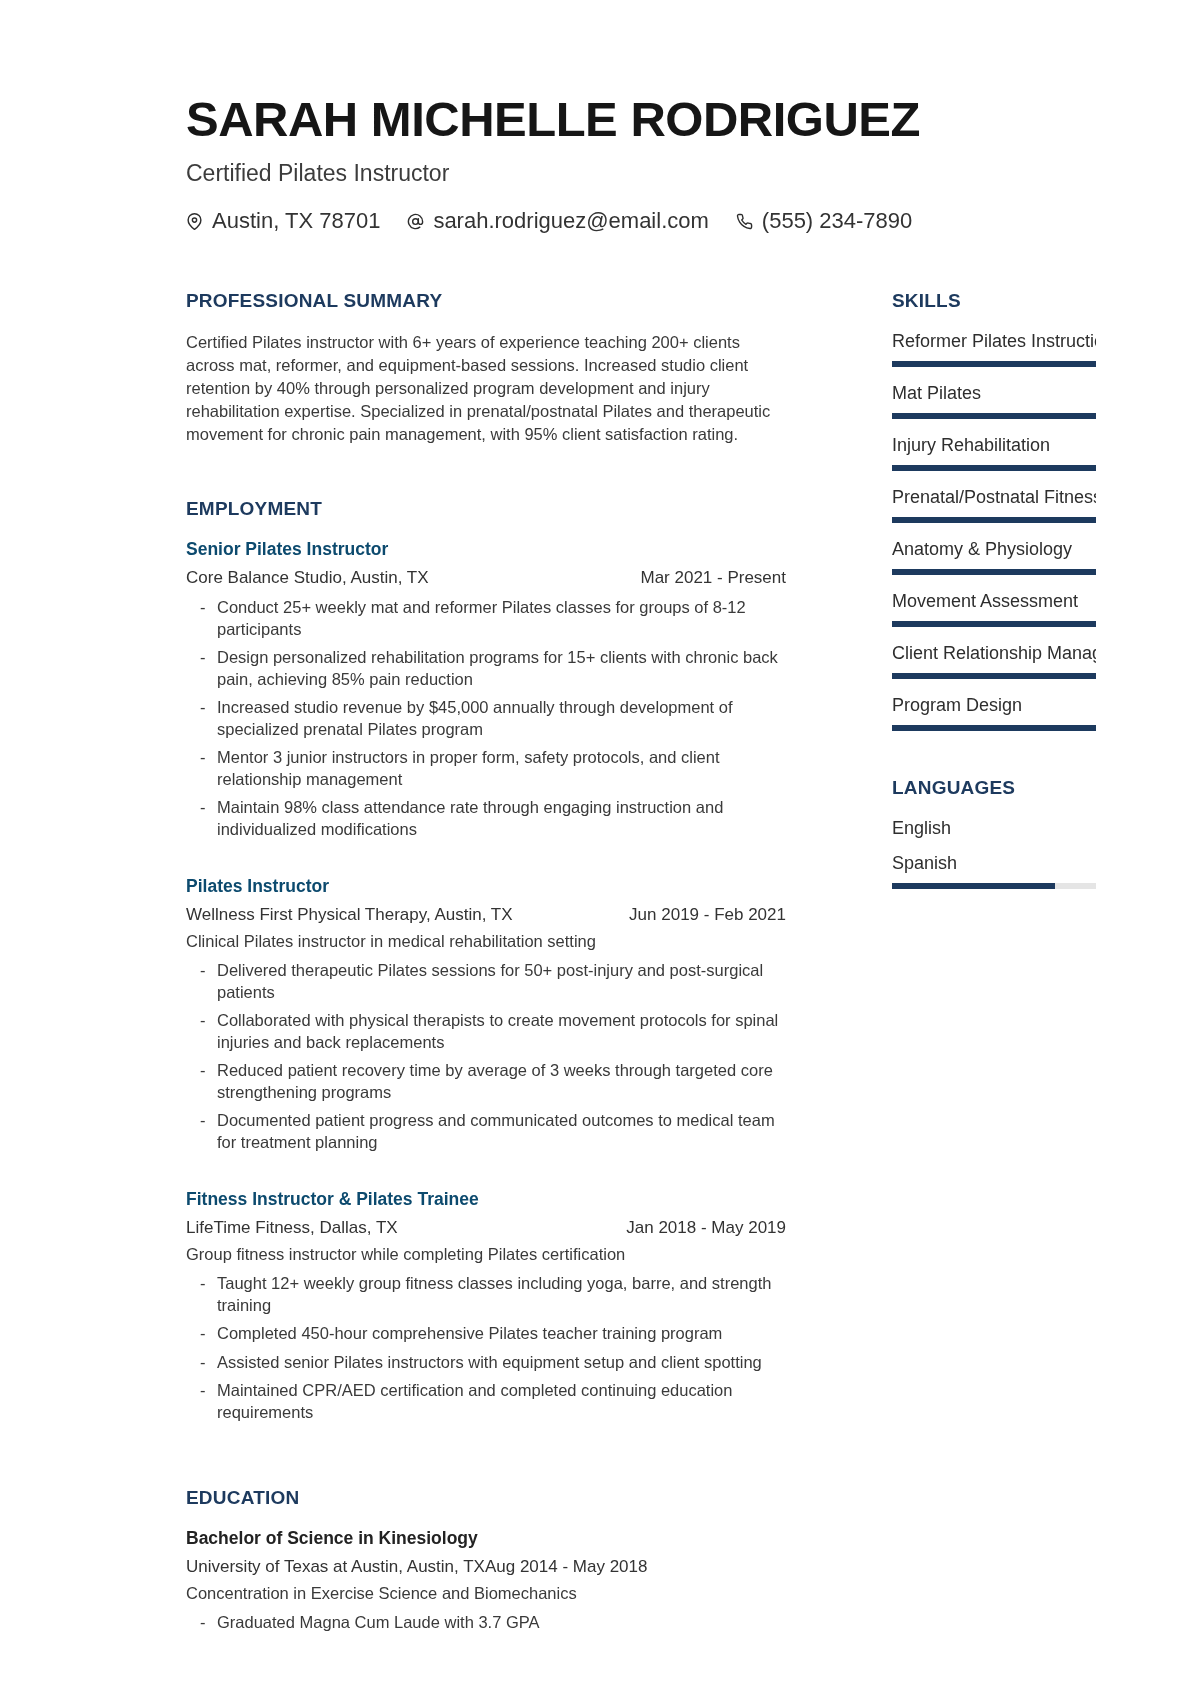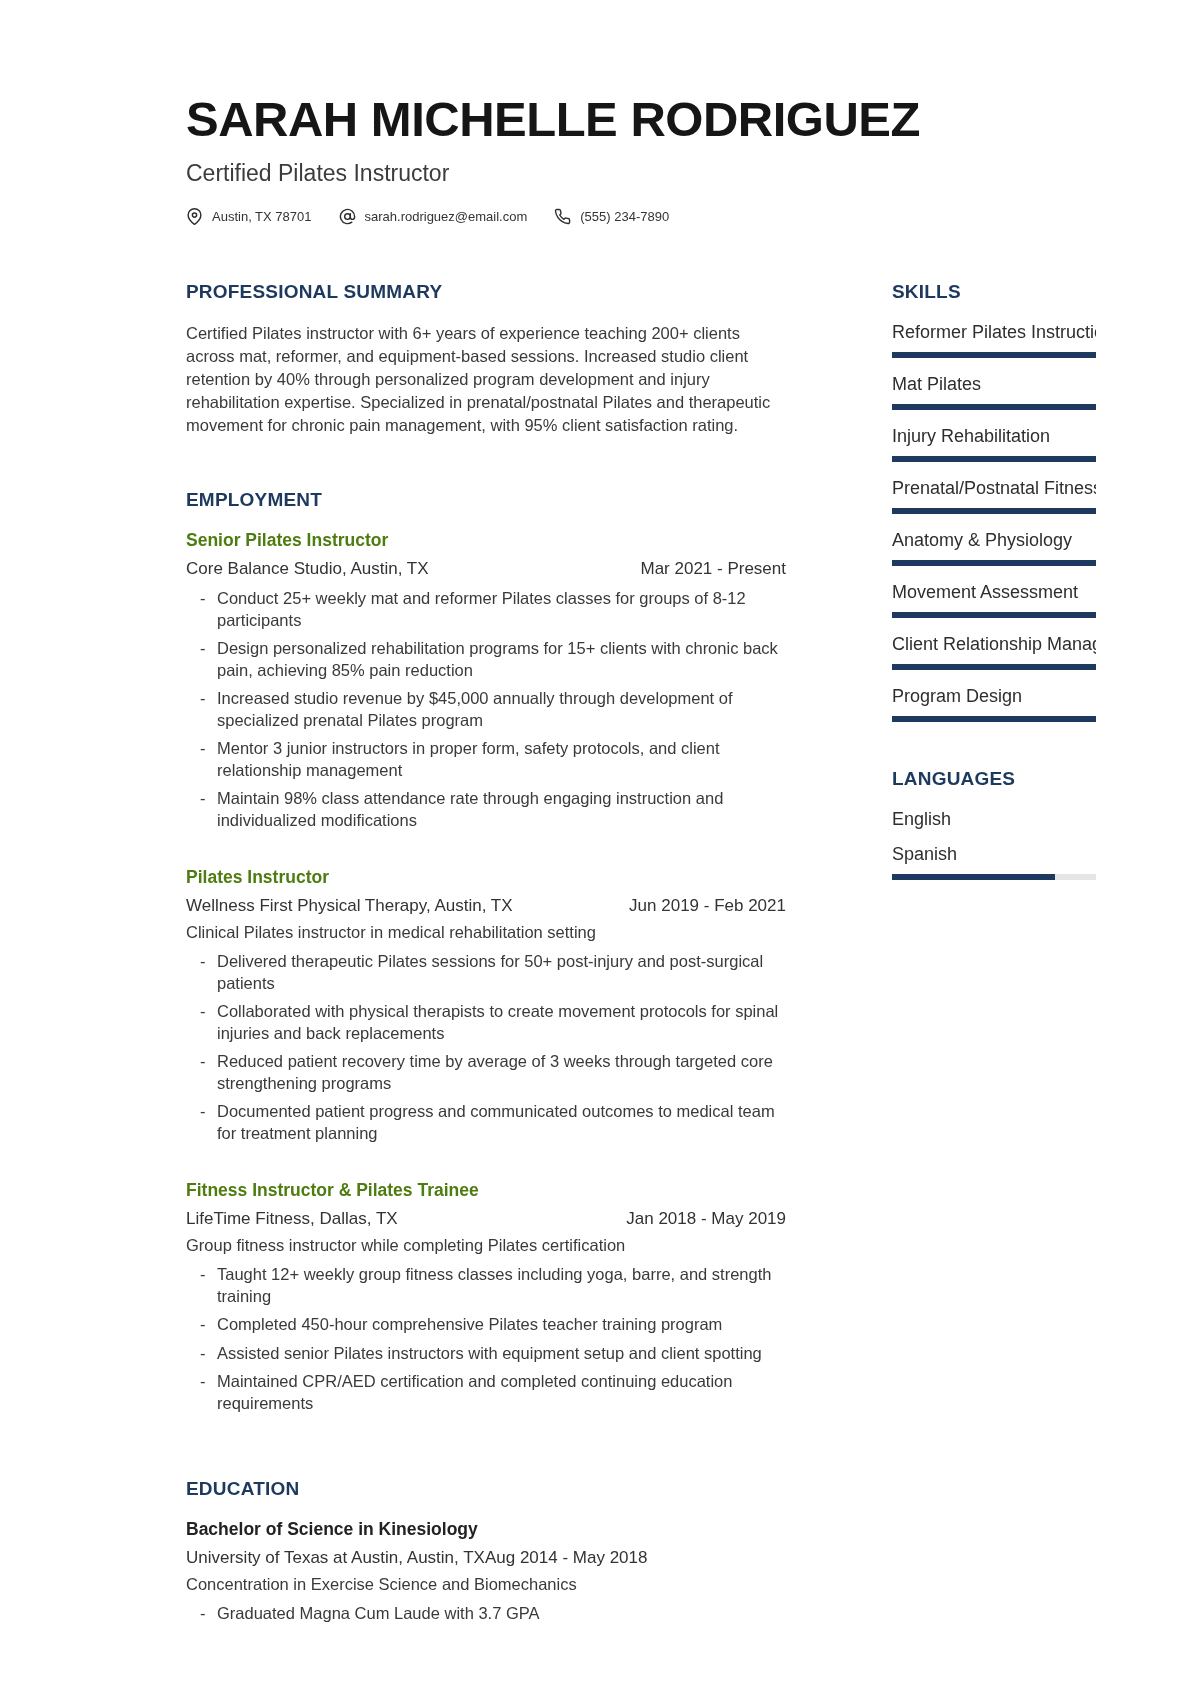--- a/index.html
+++ b/index.html
@@ -7,40 +7,40 @@
   .page {
     width:992px; height:1697px; margin:8px auto; background:#fff;
     font-family:"Liberation Sans", sans-serif; color:#3a3a3a;
     padding:86px 87px 0 82px; overflow:hidden; position:relative;
     --accent:#1d3a5e; --track:#e5e5e5;
   }
 
   
   .name { font-size:49px; font-weight:700; color:#161616; letter-spacing:-0.5px; line-height:1.05; }
   .job-headline { font-size:23px; color:#3c3c3c; margin-top:15px; }
-  .contact-row { display:flex; align-items:flex-end; gap:27px; margin-top:21px; font-size:13px; color:#333; }
+  .contact-row { display:flex; align-items:flex-end; gap:27px; margin-top:21px; font-size:22px; color:#333; }
   .contact-item { display:flex; align-items:center; gap:9px; }
   .contact-item svg { display:block; stroke:#2d2d2d; }
 
   
   .columns { display:flex; margin-top:56px; }
   .col-left { width:600px; flex:none; }
   .col-right { width:325px; flex:none; margin-left:106px; }
 
   h2.section-heading {
     font-size:19px; font-weight:700; color:var(--accent);
     letter-spacing:0.2px; margin-bottom:19px;
   }
   .section-gap { margin-top:52px; }
 
   .summary-text { font-size:16.5px; line-height:23px; color:#3a3a3a; }
 
   
   .job + .job { margin-top:36px; }
-  .job-title { font-size:17.5px; font-weight:700; color:#4d7c0f; }
+  .job-title { font-size:17.5px; font-weight:700; color:#0c4a6e; }
   .job-meta { display:flex; justify-content:space-between; align-items:baseline; margin-top:8px; font-size:17px; color:#333; }
   .job-dates { white-space:nowrap; color:#333; }
   .job-desc { margin-top:7px; font-size:16.5px; color:#3a3a3a; }
   .bullets { margin-top:9px; }
   .bullet { display:flex; padding-left:14px; font-size:16.5px; line-height:21.5px; color:#3a3a3a; margin-bottom:7px; }
   .bullet:last-child { margin-bottom:0; }
   .bullet .dash { width:17px; flex:none; }
 
   
   .edu-degree { font-size:17.5px; font-weight:700; color:#222; }

